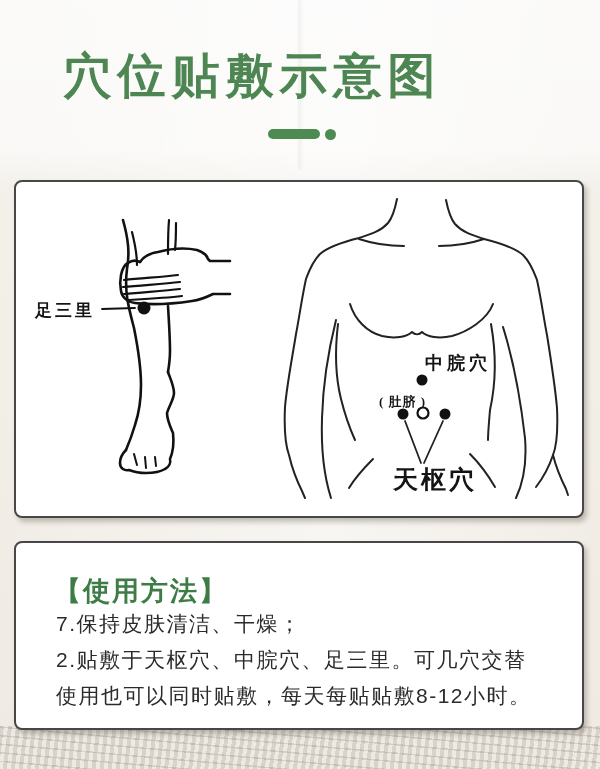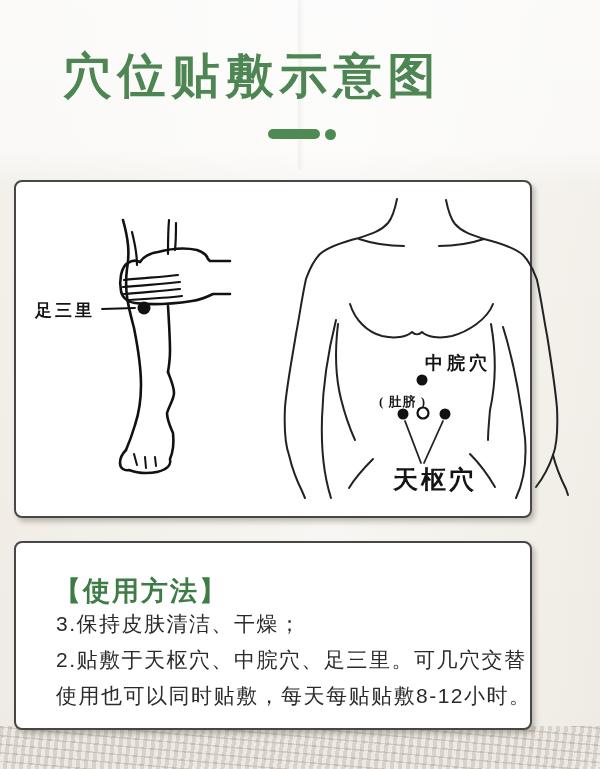--- a/index.html
+++ b/index.html
@@ -47,21 +47,21 @@
   }
   .divider-bar{
     position:absolute;left:268px;top:129px;width:52px;height:10px;
     border-radius:5px;background:var(--divider-green);
   }
   .divider-dot{
     position:absolute;left:325px;top:129px;width:11px;height:11px;
     border-radius:50%;background:var(--divider-green);
   }
   .panel{
-    position:absolute;left:14px;width:518px;
+    position:absolute;left:14px;width:570px;
     background:var(--box-bg);
     border:2px solid var(--box-border);
     border-radius:8px;
     box-shadow:3px 4px 5px rgba(95,85,72,0.35);
   }
   .panel.diagram{top:180px;height:338px;}
   .panel.usage{top:541px;height:189px;}
 
   .art{position:absolute;}
   .art svg{display:block;}
@@ -159,17 +159,17 @@
 
   <span class="pt-label lbl-zusanli">足三里</span>
   <span class="pt-label lbl-zhongwan">中脘穴</span>
   <span class="pt-label lbl-navel">( 肚脐 )</span>
   <span class="pt-label lbl-tianshu">天枢穴</span>
 </div>
 
 <div class="panel usage">
   <div class="usage-heading">【使用方法】</div>
   <div class="usage-lines">
-    <p>3.保持皮肤清洁、干燥；</p>
+    <p>7.保持皮肤清洁、干燥；</p>
     <p>2.贴敷于天枢穴、中脘穴、足三里。可几穴交替</p>
     <p>使用也可以同时贴敷，每天每贴贴敷8-12小时。</p>
   </div>
 </div>
 
 </body></html>

